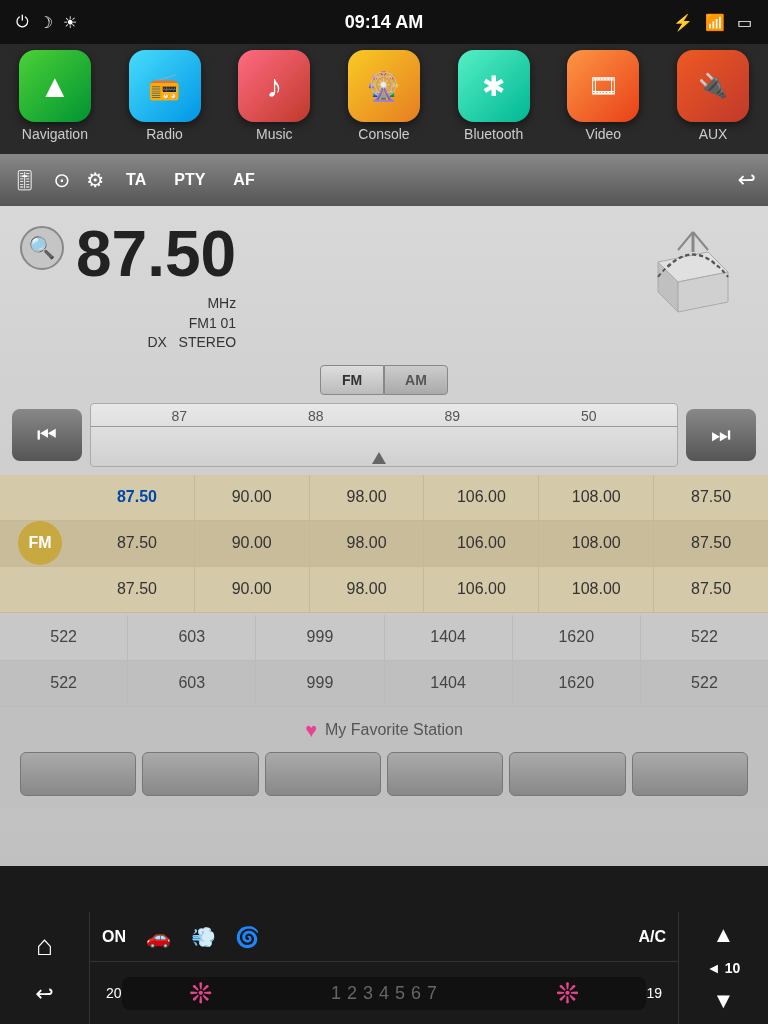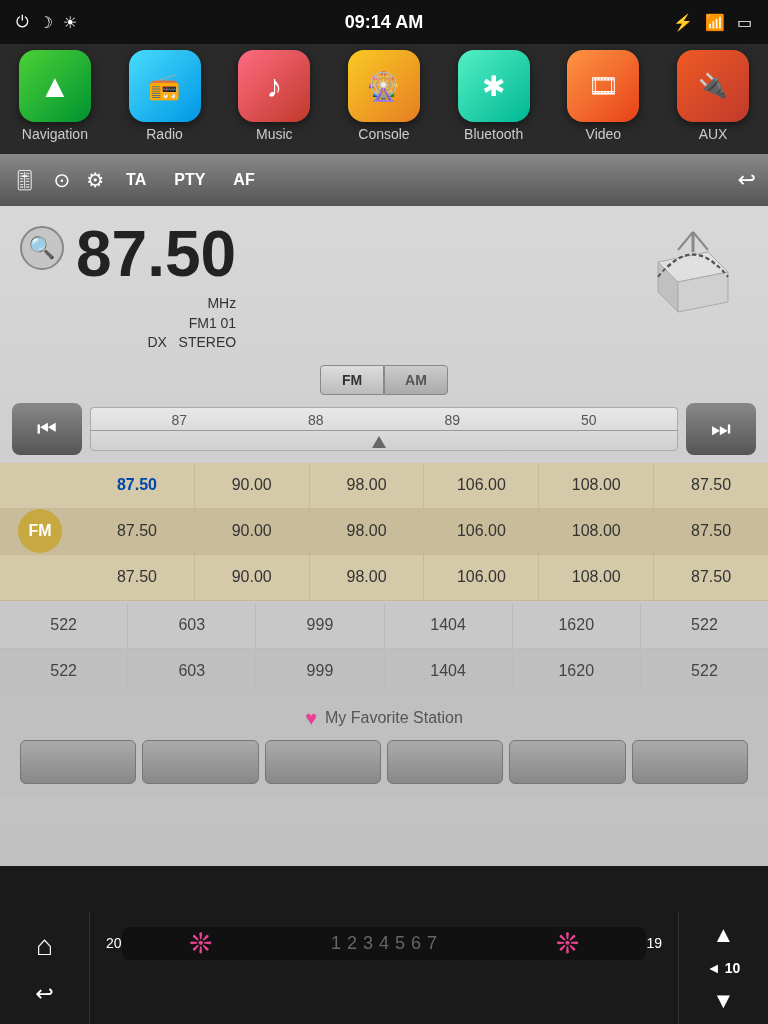--- a/index.html
+++ b/index.html
@@ -214,21 +214,21 @@
       border-radius: 8px;
       display: flex;
       align-items: center;
       justify-content: center;
       cursor: pointer;
       font-size: 22px;
       color: white;
     }
     #tuner-slider {
       flex: 1;
-      height: 44px;
+      height: 64px;
       background: linear-gradient(180deg, #e8e8e8, #d0d0d0);
       border: 1px solid #aaa;
       position: relative;
       border-radius: 4px;
       overflow: hidden;
     }
     .tuner-marks {
       display: flex;
       justify-content: space-around;
       padding: 4px 20px 0 20px;
@@ -685,20 +685,27 @@
 
 <div id="bottom-bar">
 
   <div id="left-controls">
     <div class="ctrl-btn">⌂</div>
     <div class="ctrl-btn" style="font-size:22px;">↩</div>
   </div>
 
   <div id="center-controls">
 
+    <div id="top-row-controls">
+      <span class="ctrl-label">ON</span>
+      <span class="ctrl-icon-btn" style="font-size:20px;">🚗</span>
+      <span class="ctrl-icon-btn" style="font-size:20px;">💨</span>
+      <span class="ctrl-icon-btn" style="font-size:20px;">🌀</span>
+      <span class="ctrl-label" style="margin-left:auto;">A/C</span>
+    </div>
 
     <div id="bottom-row-controls">
       <span class="temp-label">20</span>
 
       <div id="fan-display">
         <span class="fan-left">❊</span>
         <div class="fan-numbers">
           <span>1</span>
           <span>2</span>
           <span>3</span>

